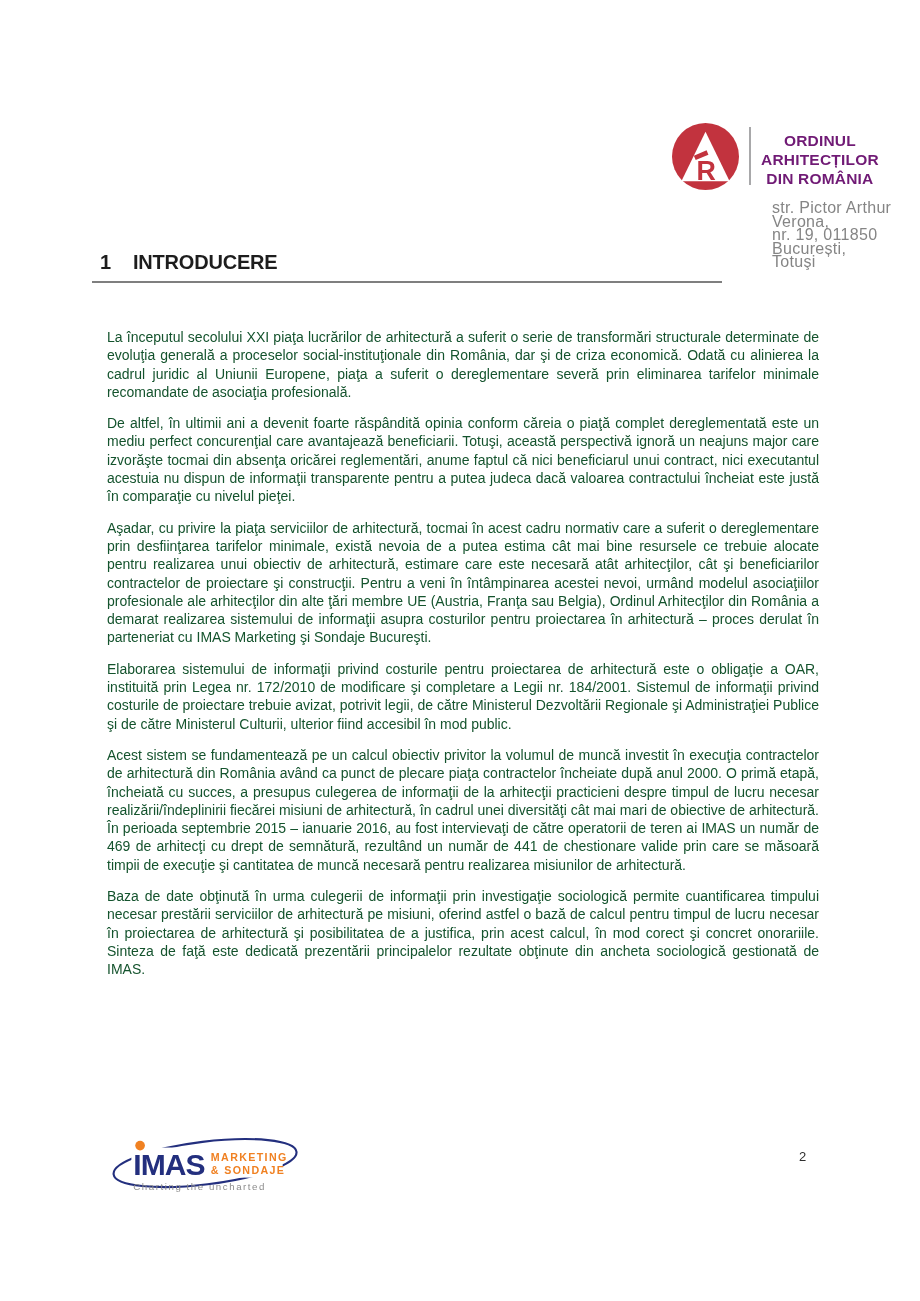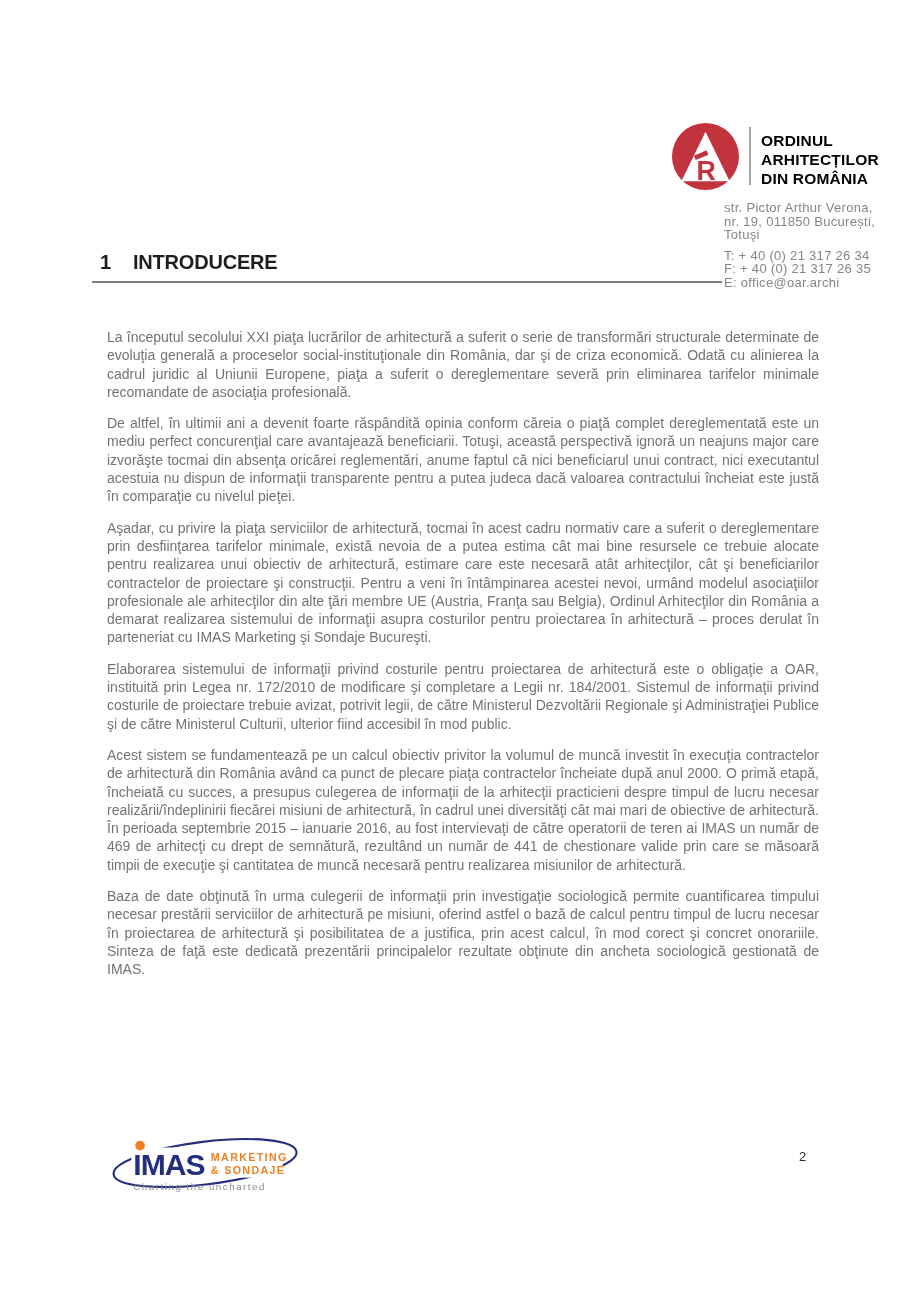--- a/index.html
+++ b/index.html
@@ -15,46 +15,46 @@
 
   
   .oar-logo-svg { position: absolute; left: 672px; top: 123px; width: 67px; height: 67px; }
   .header-divider {
     position: absolute; left: 749px; top: 127px;
     width: 2px; height: 58px; background: #a8a8aa;
   }
   .oar-name {
     position: absolute; left: 761px; top: 131px;
     font-size: 15.5px; font-weight: bold; line-height: 19px;
-    color: #000000; letter-spacing: 0.2px;
+    color: #701a75; letter-spacing: 0.2px; text-align: center;
   }
   .contact-block {
-    position: absolute; left: 724px; top: 201px;
-    font-size: 13px; line-height: 13.5px;
+    position: absolute; left: 772px; top: 201px;
+    font-size: 16px; line-height: 13.5px;
     color: #858585; letter-spacing: 0.3px;
   }
   .contact-group-2 { margin-top: 7px; }
 
   
   .section-heading {
     position: absolute; left: 100px; top: 251px;
     display: flex; align-items: baseline;
     font-size: 20px; font-weight: bold; color: #1d1d1d;
     letter-spacing: -0.2px;
   }
   .section-number { width: 33px; }
   .heading-rule {
     position: absolute; left: 92px; top: 281px;
     width: 630px; height: 2px; background: #7f7f7f;
   }
 
   
   .body-text {
     position: absolute; left: 107px; top: 328px; width: 712px;
-    font-size: 14px; line-height: 18.3px; color: #737373;
+    font-size: 14px; line-height: 18.3px; color: #14532d;
     text-align: justify;
   }
   .body-text p { margin-bottom: 13px; }
 
   
   .imas-logo-svg { position: absolute; left: 110px; top: 1133px; width: 194px; height: 64px; }
   .page-number {
     position: absolute; left: 799px; top: 1149px;
     font-size: 13px; color: #2e2e2e;
   }
@@ -76,25 +76,20 @@
   <div class="oar-name">
     <div>ORDINUL</div>
     <div>ARHITECȚILOR</div>
     <div>DIN ROMÂNIA</div>
   </div>
 
   <div class="contact-block">
     <div>str. Pictor Arthur Verona,</div>
     <div>nr. 19, 011850 București,</div>
     <div>Totuşi</div>
-    <div class="contact-group-2">
-      <div>T: + 40 (0) 21 317 26 34</div>
-      <div>F: + 40 (0) 21 317 26 35</div>
-      <div>E: office@oar.archi</div>
-    </div>
   </div>
 
   <div class="section-heading">
     <span class="section-number">1</span>
     <span class="section-title">INTRODUCERE</span>
   </div>
   <div class="heading-rule"></div>
 
   <div class="body-text">
     <p>La începutul secolului XXI piaţa lucrărilor de arhitectură a suferit o serie de transformări structurale determinate de evoluţia generală a proceselor social-instituţionale din România, dar şi de criza economică. Odată cu alinierea la cadrul juridic al Uniunii Europene, piaţa a suferit o dereglementare severă prin eliminarea tarifelor minimale recomandate de asociaţia profesională.</p>

